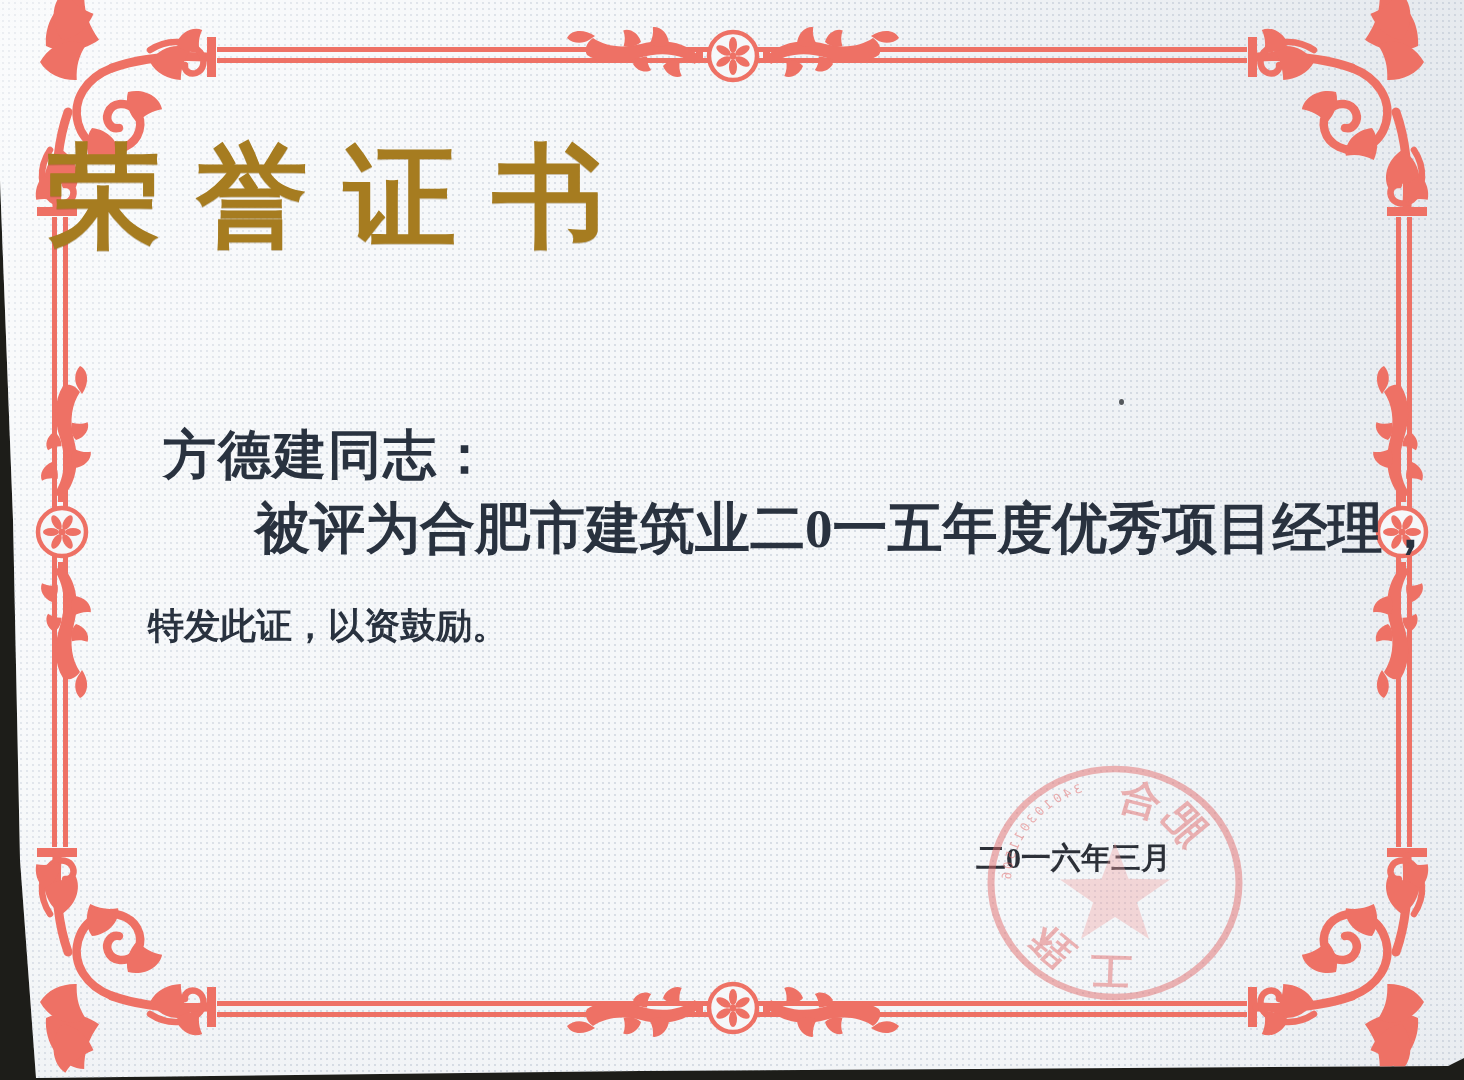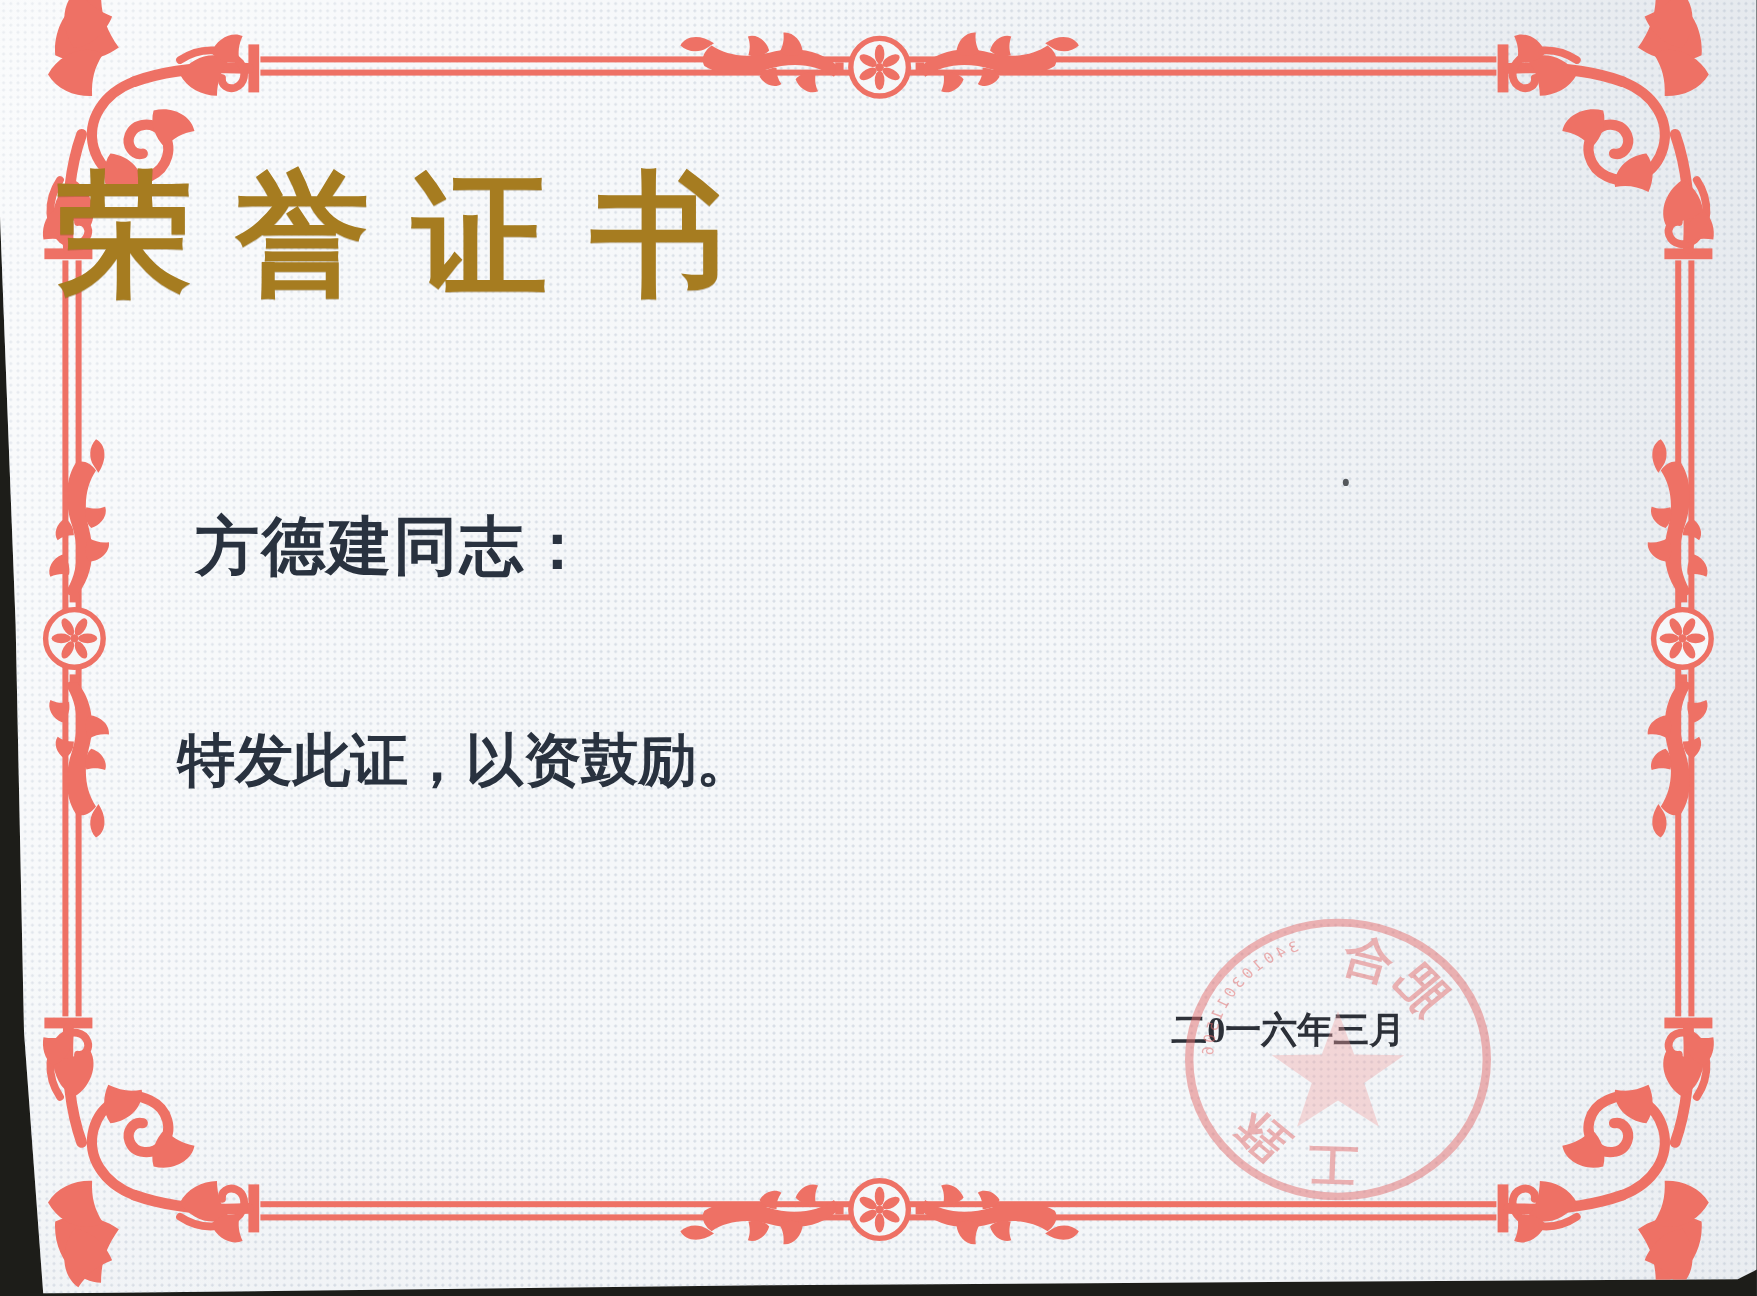--- a/index.html
+++ b/index.html
@@ -16,21 +16,21 @@
       linear-gradient(115deg, rgba(255,255,255,.50), rgba(255,255,255,0) 38%),
       linear-gradient(250deg, rgba(176,186,200,.22), rgba(176,186,200,0) 42%),
       radial-gradient(130% 95% at 55% 38%, rgba(255,255,255,0) 55%, rgba(168,178,194,.16));}
   svg{position:absolute;left:0;top:0;}
   .txt{position:absolute;white-space:nowrap;font-weight:700;}
   .title{left:0;top:136px;width:1464px;text-align:left;font-size:112px;line-height:1.1;
          letter-spacing:36px;text-indent:36px;color:#a67c20;
          text-shadow:0 1px 0 rgba(120,86,16,.35);margin-left:12px;}
   .recipient{left:163px;top:376px;font-size:53px;letter-spacing:2px;color:#29323f;margin-top:44px;}
   .line1{left:255px;top:492px;font-size:55px;color:#29323f;}
-  .line2{left:148px;top:602px;font-size:48px;color:#29323f;}
+  .line2{left:148px;top:602px;font-size:36px;color:#29323f;}
   .date{left:976px;top:838px;font-size:30px;color:#2c3038;z-index:5;}
   .speck{position:absolute;left:1119px;top:399px;width:5px;height:6px;background:#2e3135;
          border-radius:50%;opacity:.85;}
   .seal-svg{z-index:4;}
   .border-svg{z-index:2;}
   .txt{z-index:3;}
   .title,.recipient,.line1,.line2{position:absolute;}
 </style>
 </head>
 <body>
@@ -120,18 +120,19 @@
           <text transform="rotate(-15) translate(0,-80)">合</text>
           <text transform="rotate(-48) translate(0,-80)">肥</text>
           <text transform="rotate(178) translate(0,-80)">工</text>
           <text transform="rotate(138) translate(0,-80)">程</text>
         </g>
       </g>
     </svg>
 
     <div class="txt title">荣誉证书</div>
     <div class="txt recipient">方德建同志：</div>
+    <div class="txt line1">被评为合肥市建筑业二0一五年度优秀项目经理，</div>
     <div class="txt line2">特发此证，以资鼓励。</div>
     <div class="txt date">二0一六年三月</div>
 
     <div class="speck"></div>
   </div>
 </div>
 
 </body></html>

